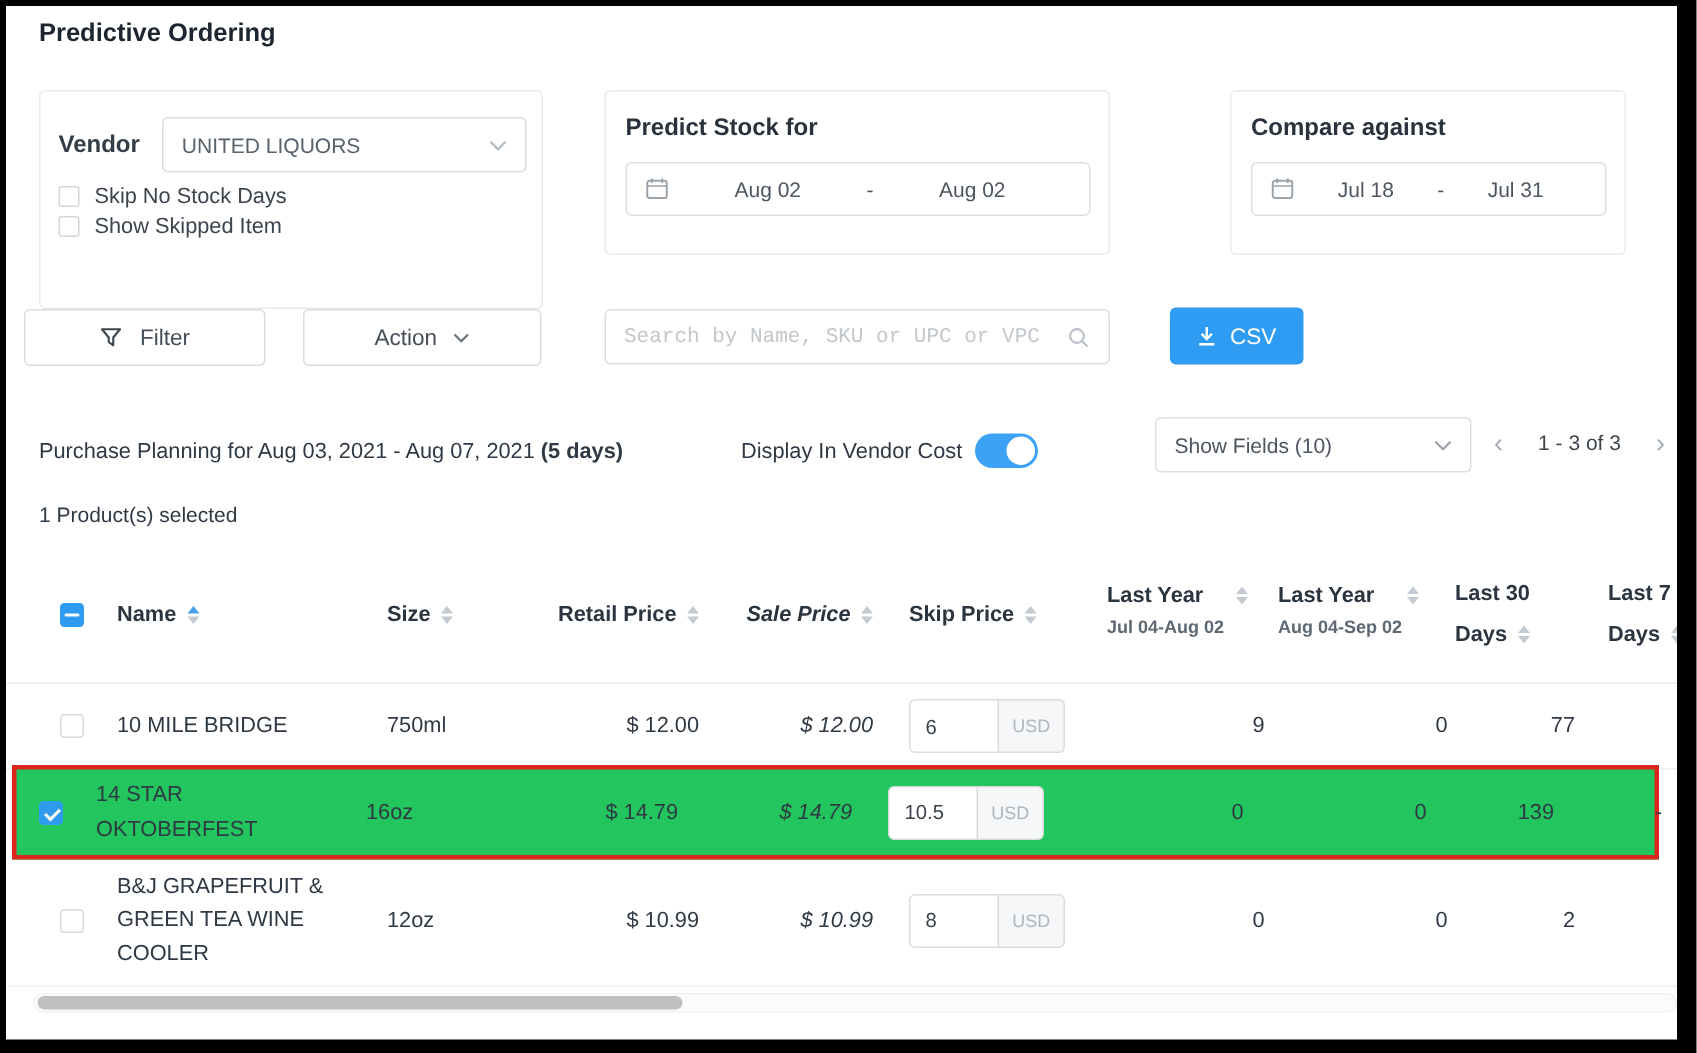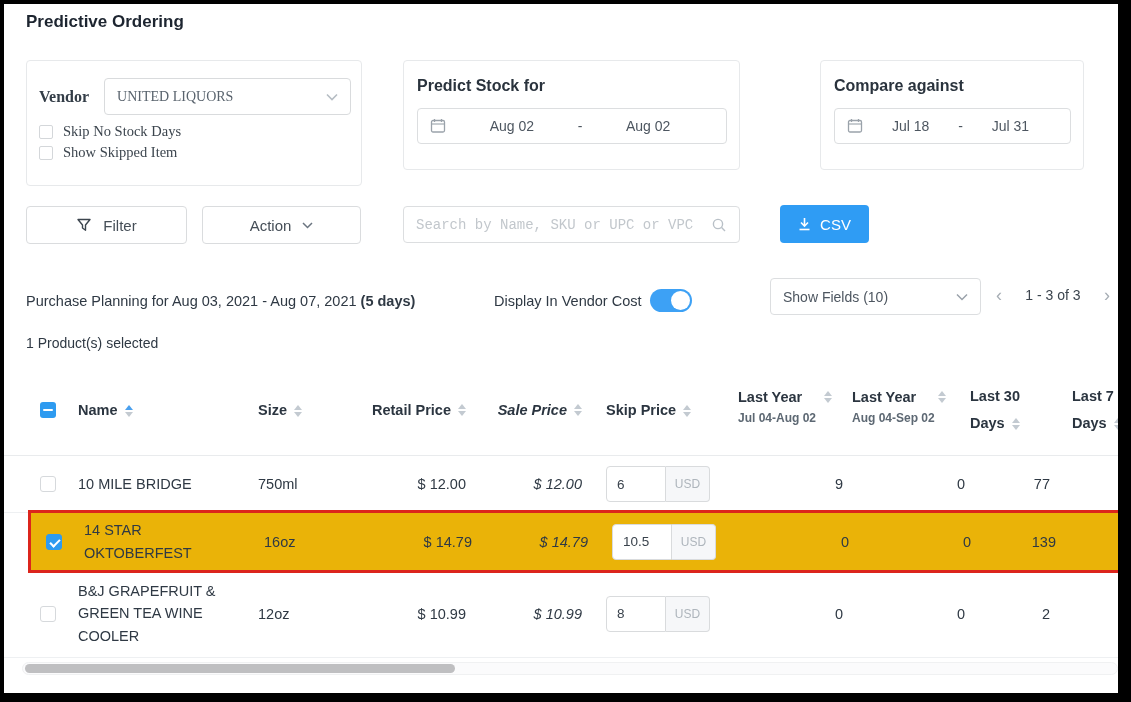--- a/index.html
+++ b/index.html
@@ -11,21 +11,21 @@
     overflow:hidden;
   }
   #page {
     position:absolute; left:4px; top:4px; width:1114px; height:689px;
     background:#fff; overflow:hidden;
   }
   .page-title { position:absolute; left:22px; top:8px; font-size:17px; font-weight:700; color:#1d2530; }
 
   
   .panel { position:absolute; border:1px solid #e7e9eb; border-radius:4px; background:#fff; }
-  #vendor-panel { left:22px; top:56px; width:336px; height:126px;font-family:Liberation Serif, serif; }
+  #vendor-panel { left:22px; top:56px; width:336px; height:146px; }
   #predict-panel { left:399px; top:56px; width:337px; height:110px; }
   #compare-panel { left:816px; top:56px; width:264px; height:110px; }
 
   .vendor-row { display:flex; align-items:center; gap:15px; padding:17px 10px 0 12px; }
   .vendor-label { font-size:16px; font-weight:700; color:#333d47; }
   .select {
     flex:1; height:37px; border:1px solid #d9dbdd; border-radius:4px;
     display:flex; align-items:center; justify-content:space-between;
     padding:0 12px; font-size:14px; color:#59636d; background:#fff; cursor:pointer;
   }
@@ -41,21 +41,21 @@
   }
   .date-val { flex:1; text-align:center; font-size:14px; color:#4d5660; }
   .date-sep { font-size:14px; color:#4d5660; }
 
   
   .btn {
     position:absolute; height:38px; background:#fff; border:1px solid #dadcde; border-radius:4px;
     display:flex; align-items:center; justify-content:center; gap:11px;
     font-size:15px; color:#454e57; cursor:pointer;
   }
-  #filter-btn { left:22px; top:202px; width:161px; }
+  #filter-btn { left:12px; top:202px; width:161px; }
   #action-btn { left:198px; top:202px; width:159px; }
   #search-box {
     position:absolute; left:399px; top:202px; width:337px; height:37px;
     border:1px solid #dcdee0; border-radius:4px; display:flex; align-items:center; padding:0 12px; background:#fff;
   }
   #search-box input { border:none; outline:none; flex:1; font-size:14px; color:#3c454e; font-family:Liberation Mono, monospace; }
   #search-box input::placeholder { color:#c2c7cc; }
   #csv-btn { left:776px; top:201px; width:89px; background:#2f9cf4; border:none; color:#fff; gap:9px; font-size:15px; }
 
   
@@ -128,21 +128,21 @@
   .cost-input {
     width:60px; border:1px solid #d9dbdd; border-radius:4px 0 0 4px; padding-left:10px;
     font-size:13.5px; color:#3a434d; outline:none; font-family:"Liberation Sans",sans-serif; background:#fff;
   }
   .usd-addon {
     width:44px; background:#f6f7f9; border:1px solid #d9dbdd; border-left:none; border-radius:0 4px 4px 0;
     display:flex; align-items:center; justify-content:center; font-size:12px; color:#aeb5bc;
   }
 
   .hl-wrap {
-    margin:-3px 0 -3px 24px; width:1098px; border:3px solid #dc251c; background:#eab308;
+    margin:-3px 0 -3px 4px; width:1098px; border:3px solid #dc251c; background:#22c55e;
     position:relative; z-index:2;
   }
   .hl-wrap .tbody-row { border-bottom:none; padding-left:1px; }
 
   .row-tall { height:88px; }
 
   
   #hscroll-track {
     position:absolute; left:18px; top:658px; width:1096px; height:13px;
     background:#fbfbfc; border:1px solid #f0f1f2; border-radius:7px;

